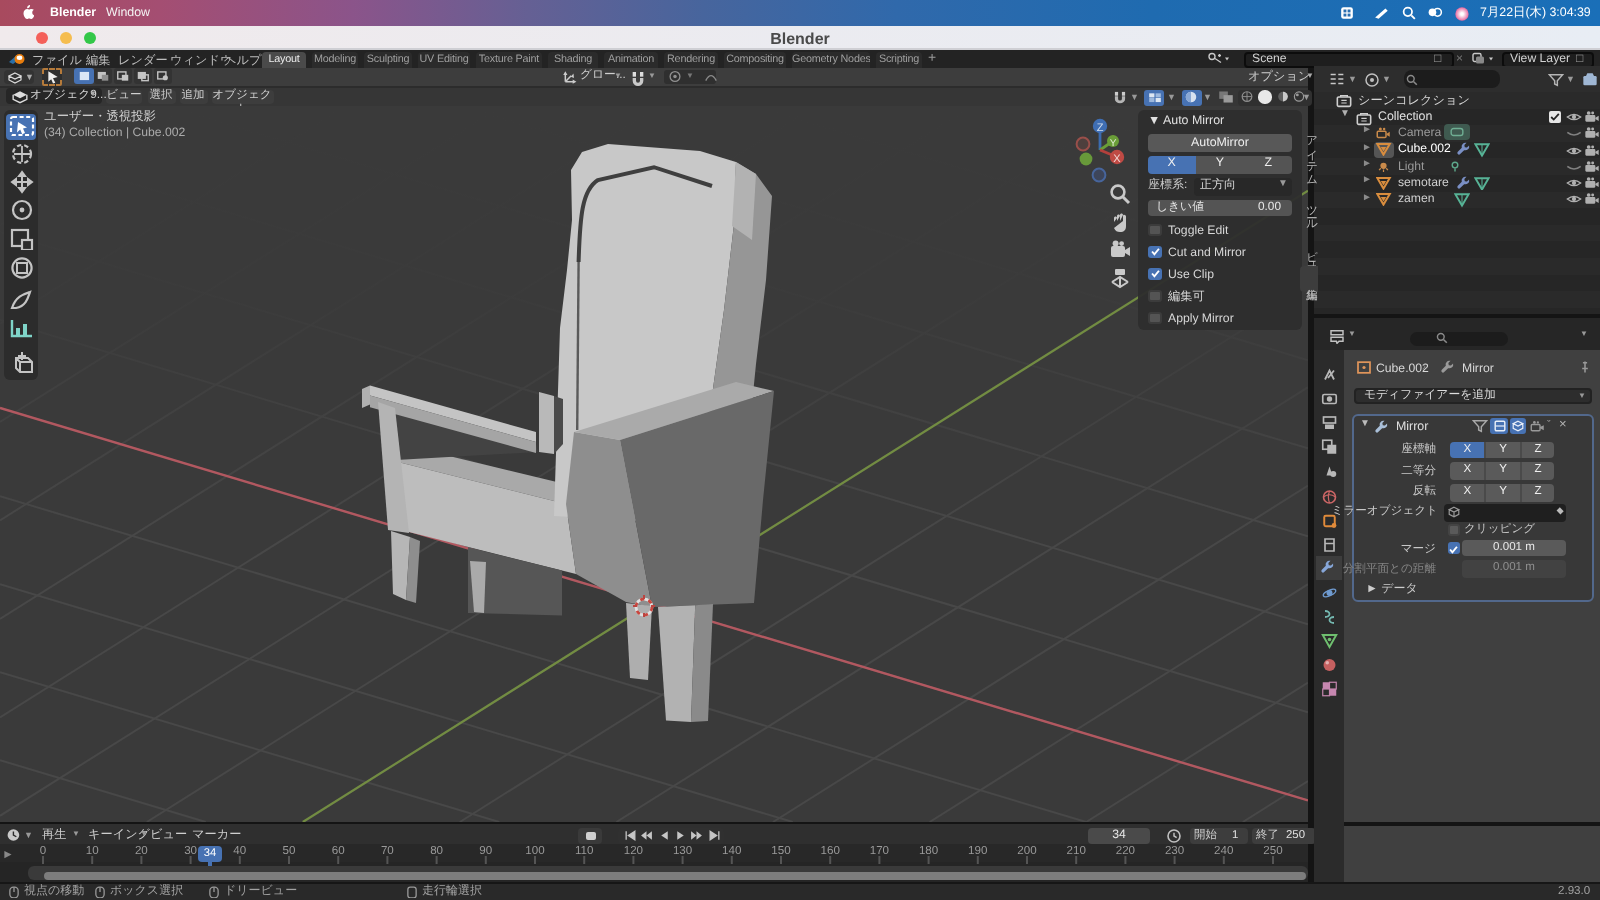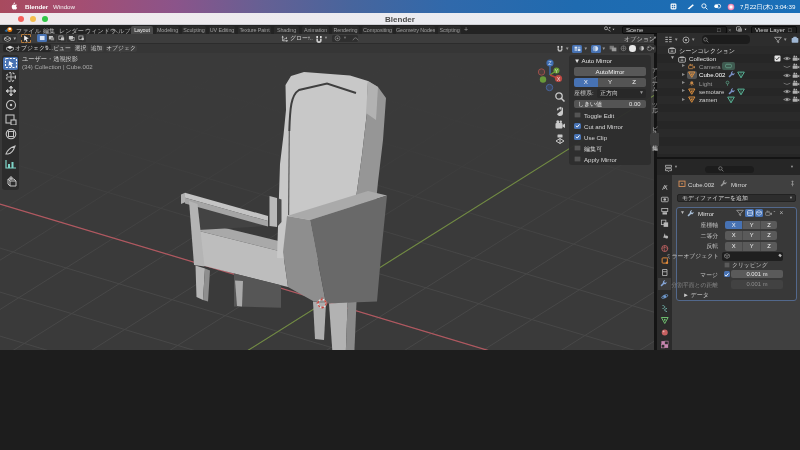--- a/index.html
+++ b/index.html
@@ -1,18 +1,18 @@
 <!DOCTYPE html>
 <html><head><meta charset="utf-8">
 <style>
 html,body{margin:0;padding:0;width:800px;height:450px;overflow:hidden;background:#1d1d1d;
   font-family:"Liberation Sans",sans-serif;}
 *{box-sizing:border-box;}
 .a{position:absolute;}
-#stage{position:relative;width:800px;height:350px;overflow:hidden;}
+#stage{position:relative;width:800px;height:450px;overflow:hidden;}
 .tx{position:absolute;white-space:nowrap;line-height:1.15;}
 </style></head>
 <body>
 <div id="stage">
 <div class="a" style="left:0;top:53px;width:654px;height:358px;background:#3a3a3a;"></div>
 <div class="a" style="left:0px;top:33px;width:654px;height:10px;background:#3d3d3d;"></div>
 <div class="a" style="left:0px;top:43px;width:654px;height:10px;background:#363636;"></div>
 <div class="a" style="left:0px;top:43px;width:654px;height:0.8px;background:#2c2c2c;"></div>
 <div class="a" style="left:654px;top:33px;width:3px;height:408px;background:#141414;"></div>
 <div class="a" style="left:657px;top:33px;width:143px;height:124px;background:#282828;"></div>

